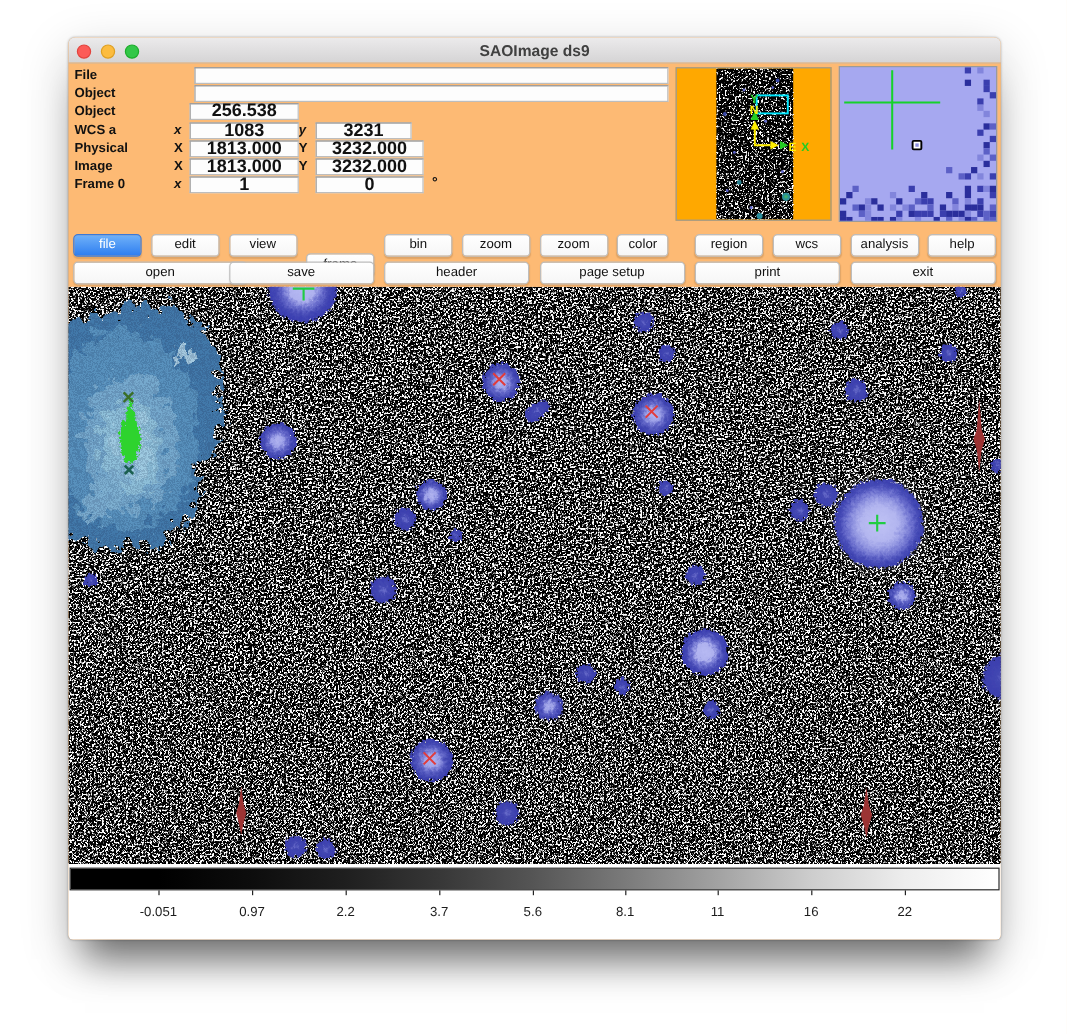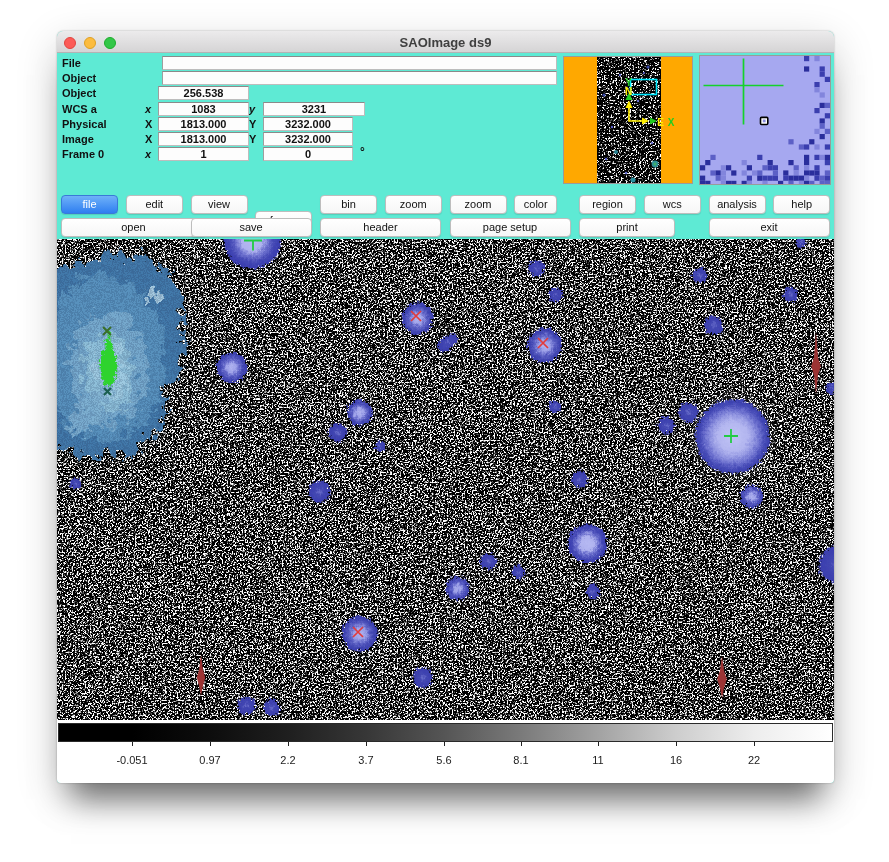--- a/index.html
+++ b/index.html
@@ -1,23 +1,23 @@
 <!DOCTYPE html>
 <html><head><meta charset="utf-8"><style>
 *{margin:0;padding:0;box-sizing:border-box}
 html,body{width:889px;height:862px;background:#fff;font-family:"Liberation Sans",sans-serif;overflow:hidden}
-.win{position:absolute;left:57px;top:31px;width:777px;height:752px;background:#5eead4;border-radius:6px 6px 4px 4px;
+.win{position:absolute;left:57px;top:31px;width:777px;height:752px;background:#fdba74;border-radius:6px 6px 4px 4px;
   box-shadow:0 30px 30px -14px rgba(0,0,0,0.5), 0 12px 42px rgba(0,0,0,0.18), 0 0 2px rgba(0,0,0,0.3);}
 .tbar{position:absolute;left:0;top:0;width:777px;height:22px;background:linear-gradient(#ecebec,#d5d4d5);
   border-bottom:1px solid #b4b3b4;border-radius:6px 6px 0 0;}
 .light{position:absolute;top:6px;width:12px;height:12px;border-radius:50%}
 .title{position:absolute;top:4px;left:0;width:100%;text-align:center;font-size:13px;font-weight:700;color:#404040}
 .lb{position:absolute;font-size:11px;font-weight:700;color:#111;white-space:nowrap}
 .fld{position:absolute;height:14px;background:#fdfdfd;border:1px solid;border-color:#8a8a8a #bdbdbd #bdbdbd #9e9e9e;
-  font-size:11px;font-weight:700;color:#111;text-align:center;line-height:12px}
+  font-size:15px;font-weight:700;color:#111;text-align:center;line-height:12px}
 .btn{position:absolute;height:19px;background:linear-gradient(#ffffff,#f6f6f6);border:1px solid #bdbdbd;border-radius:4px;
   font-size:11px;color:#111;text-align:center;line-height:17px;box-shadow:0 1px 1px rgba(0,0,0,0.12)}
 .btn.sel{background:linear-gradient(#6fb1f9,#2e7ef0);border-color:#3a79d8;color:#fff}
 .cbarlab{position:absolute;font-size:11px;color:#1c1c1c;transform:translateX(-50%)}
 .tick{position:absolute;width:1px;height:4px;background:#222}
 </style></head>
 <body>
 <div class="win">
 <div class="tbar">
 <div class="light" style="left:7px;background:#fc5b57;border:1px solid #e2443e"></div>
@@ -37,21 +37,21 @@
 <div class="lb" style="left:88px;top:101.5px;">X</div>
 <div class="lb" style="left:88px;top:117px;font-style:italic;">x</div>
 <div class="lb" style="left:192px;top:71.5px;font-style:italic;">y</div>
 <div class="lb" style="left:192px;top:86.5px;">Y</div>
 <div class="lb" style="left:192px;top:101.5px;">Y</div>
 <div class="lb" style="left:303px;top:114px;font-size:12px">°</div>
 <div class="fld" style="left:105px;top:25px;width:395px"></div>
 <div class="fld" style="left:105px;top:40px;width:395px"></div>
 <div class="fld" style="left:101px;top:55px;width:91px">256.538</div>
 <div class="fld" style="left:101px;top:70.5px;width:91px">1083</div>
-<div class="fld" style="left:206px;top:70.5px;width:102px">3231</div>
+<div class="fld" style="left:206px;top:70.5px;width:80px">3231</div>
 <div class="fld" style="left:101px;top:85.5px;width:91px">1813.000</div>
 <div class="fld" style="left:206px;top:85.5px;width:90px">3232.000</div>
 <div class="fld" style="left:101px;top:100.5px;width:91px">1813.000</div>
 <div class="fld" style="left:206px;top:100.5px;width:90px">3232.000</div>
 <div class="fld" style="left:101px;top:116px;width:91px">1</div>
 <div class="fld" style="left:206px;top:116px;width:90px">0</div>
 <div class="btn sel" style="left:4.0px;top:164px;width:57px">file</div>
 <div class="btn" style="left:68.8px;top:164px;width:57px">edit</div>
 <div class="btn" style="left:133.5px;top:164px;width:57px">view</div>
 <div class="btn" style="left:198.2px;top:180px;width:57px">frame</div>
@@ -60,21 +60,21 @@
 <div class="btn" style="left:392.5px;top:164px;width:57px">zoom</div>
 <div class="btn" style="left:457.2px;top:164px;width:43px">color</div>
 <div class="btn" style="left:522.0px;top:164px;width:57px">region</div>
 <div class="btn" style="left:586.8px;top:164px;width:57px">wcs</div>
 <div class="btn" style="left:651.5px;top:164px;width:57px">analysis</div>
 <div class="btn" style="left:716.2px;top:164px;width:57px">help</div>
 <div class="btn" style="left:4.0px;top:187px;width:145px">open</div>
 <div class="btn" style="left:133.5px;top:187px;width:121px">save</div>
 <div class="btn" style="left:263.0px;top:187px;width:121px">header</div>
 <div class="btn" style="left:392.5px;top:187px;width:121px">page setup</div>
-<div class="btn" style="left:522.0px;top:187px;width:96px">print</div>
+<div class="btn" style="left:522.0px;top:187px;width:121px">print</div>
 <div class="btn" style="left:651.5px;top:187px;width:121px">exit</div>
 
 <div style="position:absolute;left:506px;top:25px;width:130px;height:128px;background:#ffa800;border:1px solid #9a9a9a">
 <svg width="128" height="126" style="position:absolute;left:0;top:0">
 <defs>
           <filter id="pn1" x="0" y="0" width="100%" height="100%">
  <feFlood flood-color="#ffffff" result="wfl"></feFlood>
  <feTurbulence type="fractalNoise" baseFrequency="0.6" numOctaves="3" seed="11" stitchTiles="stitch" result="t"></feTurbulence>
  <feColorMatrix in="t" type="matrix" values="0 0 0 0 0  0 0 0 0 0  0 0 0 0 0  5 5 5 0 -7.9" result="a"></feColorMatrix>
  <feComposite in="wfl" in2="a" operator="in"></feComposite>

